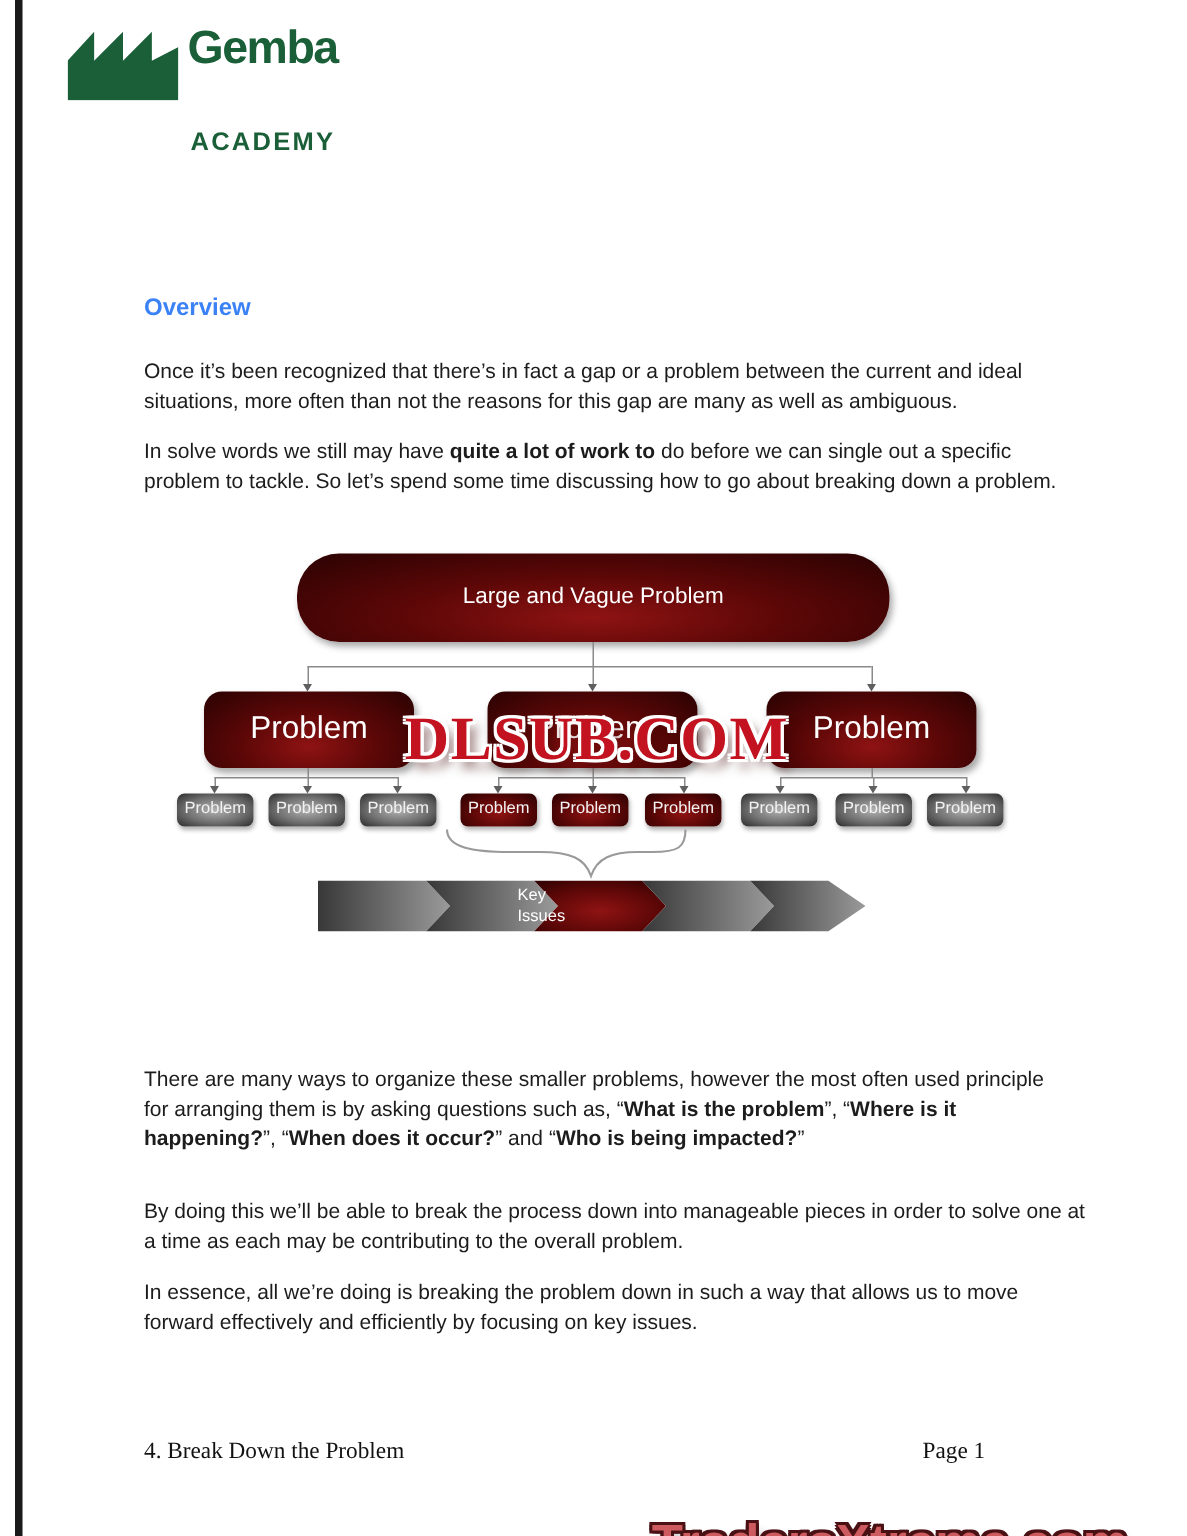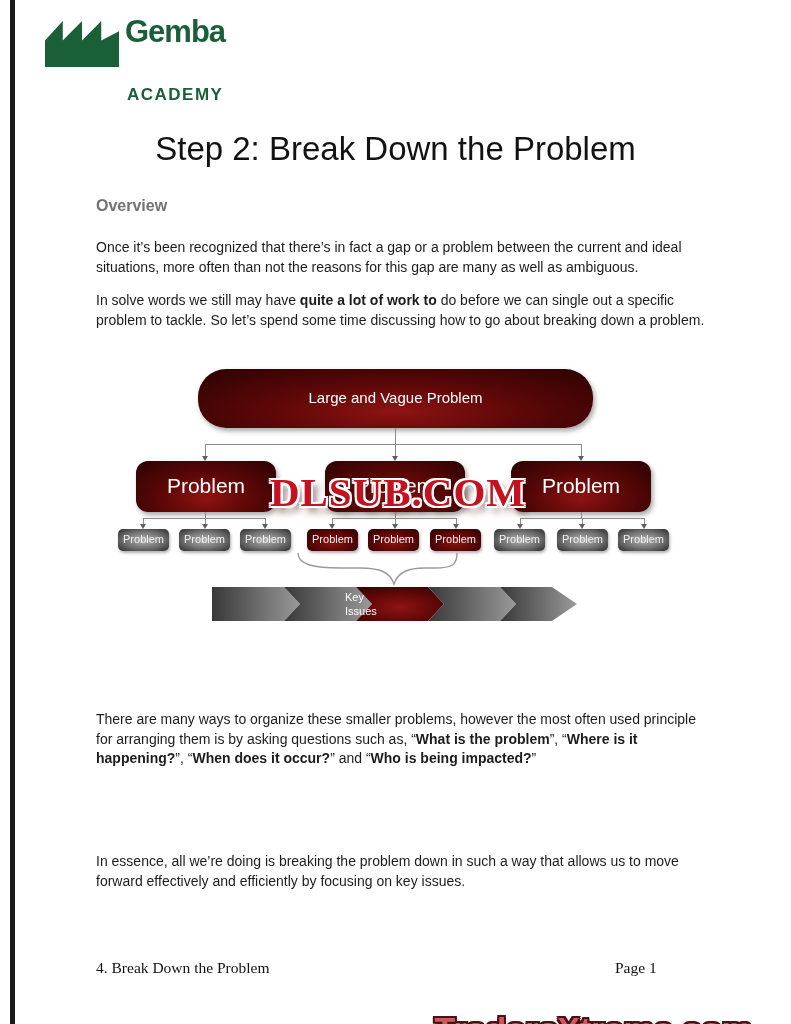--- a/index.html
+++ b/index.html
@@ -17,21 +17,21 @@
   .logo-sub  { position:absolute; left:82px; top:33px; font-size:17px; font-weight:bold; color:#1a5f38; letter-spacing:1.5px;margin-top:38px; }
 
   
   .wm-top { position:absolute; right:2px; top:2px; font-size:48px; font-weight:bold; letter-spacing:-1px;
     background:linear-gradient(#2d2d2d 10%, #4a4a4a 45%, #8a5a58 80%, #b08480 100%);
     -webkit-background-clip:text; background-clip:text; color:transparent; }
 
   .doc-title { position:absolute; left:0; top:130px; width:791px; text-align:center;
     font-size:33px; font-weight:400; color:#121212; }
 
-  .overview { position:absolute; left:96px; top:197px; font-size:16px; font-weight:bold; color:#737373; }
+  .overview { position:absolute; left:96px; top:197px; font-size:16px; font-weight:bold; color:#3b82f6; }
 
   .para { position:absolute; width:620px; font-size:14px; line-height:19.5px; color:#1c1c1c; }
   .para b { font-weight:bold; }
 
   
   .diagram { position:absolute; left:0; top:365px; width:791px; height:262px; }
   .rbox { position:absolute; color:#ffffff; text-align:center;
     background:radial-gradient(ellipse at 50% 72%, #8f1313 0%, #5d0707 45%, #2a0202 100%);
     box-shadow:2px 3px 5px rgba(0,0,0,0.35); }
   .top-box { left:198px; top:4px; width:395px; height:59px; border-radius:28px; font-size:15px; line-height:57px; }
@@ -81,21 +81,20 @@
 
   <div class="edge-strip"></div>
 
   <div class="logo">
     <div class="logo-icon"></div>
     <div class="logo-name">Gemba</div>
     <div class="logo-sub">ACADEMY</div>
   </div>
 
 
-  <div class="doc-title">Step 2: Break Down the Problem</div>
 
   <div class="overview">Overview</div>
 
   <div class="para" style="left:96px; top:238px;"><span>Once it’s been recognized that there’s in fact a gap or a problem between the current and ideal situations, more often than not the reasons for this gap are many as well as ambiguous.</span></div>
   <div class="para" style="left:96px; top:291px;"><span>In solve words we still may have </span><b>quite a lot of work to</b><span> do before we can single out a specific problem to tackle.  So let’s spend some time discussing how to go about breaking down a problem.</span></div>
 
   <div class="diagram">
 
     <div class="rbox top-box">Large and Vague Problem</div>
 
@@ -173,20 +172,21 @@
     </svg>
     <div class="keytext">
       <div>Key</div>
       <div>Issues</div>
     </div>
   </div>
 
   <div class="wm-mid">DLSUB.COM</div>
 
   <div class="para" style="left:96px; top:710px; width:600px;"><span>There are many ways to organize these smaller problems, however the most often used principle for arranging them is by asking questions such as, “</span><b>What is the problem</b><span>”,  “</span><b>Where is it happening?</b><span>”, “</span><b>When does it occur?</b><span>” and “</span><b>Who is being impacted?</b><span>”</span></div>
+  <div class="para" style="left:96px; top:798px; width:628px;"><span>By doing this we’ll be able to break the process down into manageable pieces in order to solve one at a time as each may be contributing to the overall problem.</span></div>
   <div class="para" style="left:96px; top:852px; width:628px;"><span>In essence, all we’re doing is breaking the problem down in such a way that allows us to move forward effectively and efficiently by focusing on key issues.</span></div>
 
   <div class="footer-left">4. Break Down the Problem</div>
   <div class="footer-right">Page 1</div>
 
   <div class="wm-bottom">TradersXtreme.com</div>
 
 </div>
 
 </body></html>

